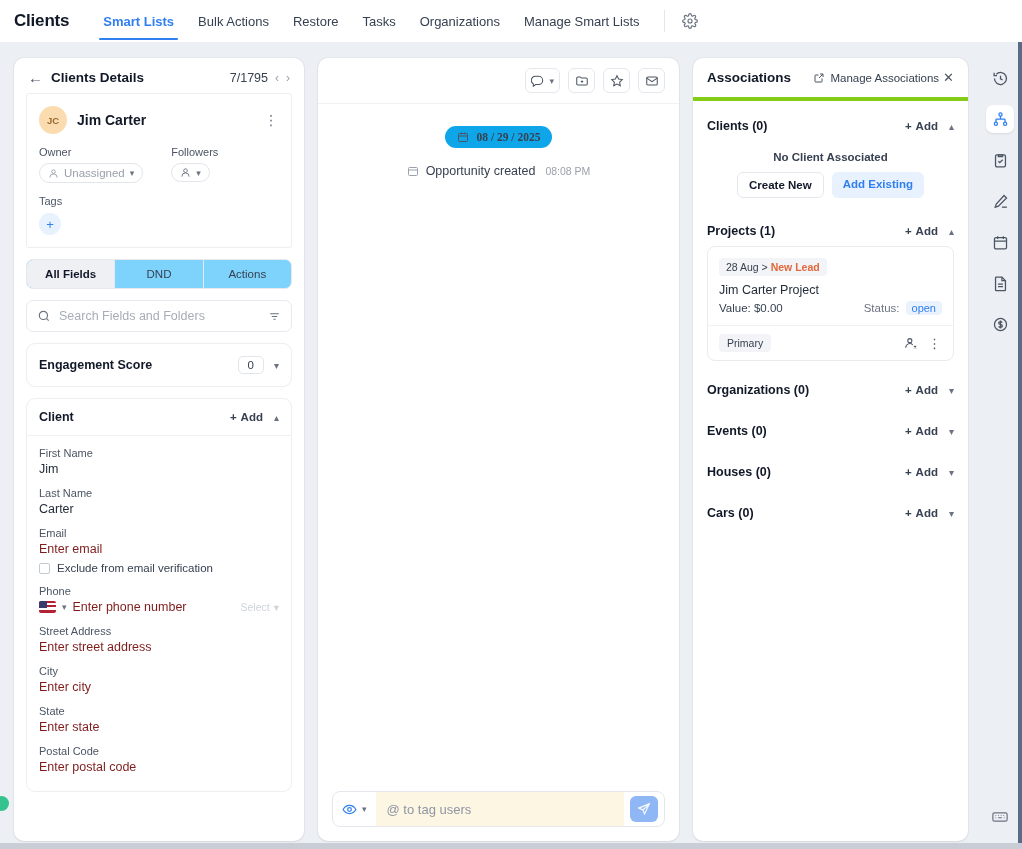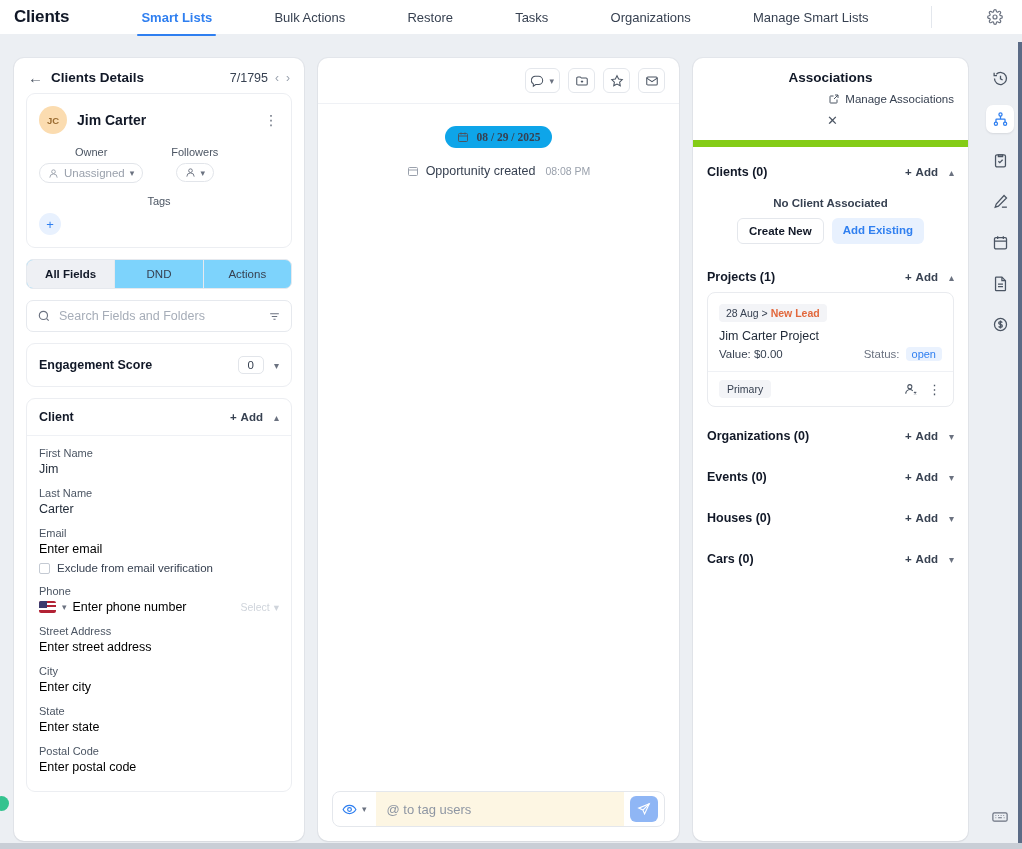--- a/index.html
+++ b/index.html
@@ -7,23 +7,23 @@
     width: 1022px; height: 849px;
     background: #eceff3;
     font-family: "Liberation Sans", sans-serif;
     color: #111827;
     overflow: hidden;
   }
   body { position: relative; }
 
   
   .topnav {
-    height: 34px; background: #ffffff;
+    height: 42px; background: #ffffff;
     display: flex; align-items: center; gap: 0px;
-    padding: 4px 14px; position: relative; justify-content: space-between;
+    padding: 4px 14px; position: relative;
   }
   .brand { font-size: 17px; font-weight: bold; color: #111827; margin-right: 22px; letter-spacing: -.2px;}
   .navtab {
     font-size: 13px; color: #374151; padding: 12px 12px 11px;
     position: relative; cursor: pointer; white-space: nowrap;
   }
   .navtab.active { color: #2f7ff0; font-weight: bold; }
   .navtab.active:after {
     content: ""; position: absolute; left: 8px; right: 8px; bottom: 0;
     height: 2.5px; background: #2f7ff0; border-radius: 2px;
@@ -42,22 +42,22 @@
   
   .left { width: 290px; display: flex; flex-direction: column; overflow: hidden; flex: 0 0 290px;}
   .left-head { display: flex; align-items: center; padding: 12px 14px 8px; gap: 8px; }
   .back-arrow { font-size: 15px; color: #4b5563; cursor: pointer; line-height: 1; }
   .left-title { font-size: 13.5px; font-weight: bold; color: #111827; }
   .pager { margin-left: auto; display: flex; align-items: center; gap: 7px; font-size: 12.5px; color: #374151; }
   .pager .chev { color: #9aa2ae; cursor: pointer; font-size: 12px; }
   .left-scroll { overflow: hidden; padding: 0 12px 8px; flex: 1; }
 
   .card {
-    border: 1px solid #eceef2; border-radius: 9px; background: #fff;
-    padding: 12px; margin-bottom: 11px; text-align: center;
+    border: 1px solid #eceef2; border-radius: 3px; background: #fff;
+    padding: 12px; margin-bottom: 11px;
   }
   .person-row { display: flex; align-items: center; gap: 10px; }
   .avatar {
     width: 28px; height: 28px; border-radius: 50%; background: #fbdcb0;
     color: #9a6b30; font-size: 9.5px; font-weight: bold;
     display: flex; align-items: center; justify-content: center; flex: 0 0 28px;
   }
   .person-name { font-size: 14px; font-weight: bold; }
   .kebab { margin-left: auto; color: #6b7280; font-size: 14px; cursor: pointer; letter-spacing:1px; line-height: 1; }
   .of-row { display: flex; gap: 28px; margin-top: 12px; }
@@ -116,21 +116,21 @@
   .sect-title { font-size: 12.5px; font-weight: bold; }
   .add-link {
     margin-left: auto; font-size: 11.5px; color: #374151; cursor: pointer;
     display: flex; align-items: center; gap: 4px; font-weight: bold;
   }
   .sect-chev { margin-left: 11px; color: #6b7280; font-size: 10px; cursor: pointer; }
   .sect-body { padding: 11px 12px 6px; }
   .f-group { margin-bottom: 11px; }
   .f-lab { font-size: 11px; color: #4b5563; margin-bottom: 3px; }
   .f-val { font-size: 12.5px; color: #1f2937; }
-  .f-ph { font-size: 12.5px; color: #000000; }
+  .f-ph { font-size: 12.5px; color: #7f1d1d; }
   .chk-row { display: flex; align-items: center; gap: 7px; margin-top: 6px; }
   .chk { width: 11px; height: 11px; border: 1px solid #c4cad3; border-radius: 2px; }
   .chk-lab { font-size: 11.5px; color: #374151; }
   .phone-row { display: flex; align-items: center; gap: 6px; }
   .flag {
     width: 17px; height: 12px; border-radius: 2px; overflow: hidden;
     background: linear-gradient(#b22234 0 18%, #fff 18% 36%, #b22234 36% 54%, #fff 54% 72%, #b22234 72% 100%);
     position: relative; flex: 0 0 17px;
   }
   .flag:before { content:""; position:absolute; left:0; top:0; width: 8px; height: 7px; background: #3c3b6e; }
@@ -176,21 +176,21 @@
   .send-btn {
     width: 28px; height: 26px; margin: 0 6px; border-radius: 6px;
     background: #8fb6f5; display: flex; align-items: center;
     justify-content: center; cursor: pointer; flex: 0 0 28px;
   }
 
   
   .right { width: 275px; flex: 0 0 275px; display: flex; flex-direction: column; overflow: hidden; }
   .right-head {
     display: flex; align-items: center; padding: 12px 14px;
-    border-bottom: 7px solid #84cc16; gap: 8px; flex-direction: column;
+    border-bottom: 4px solid #84cc16; 
   }
   .right-title { font-size: 13.5px; font-weight: bold; }
   .manage-link {
     margin-left: auto; font-size: 11.5px; color: #374151; cursor: pointer;
     display: flex; align-items: center; gap: 5px;
   }
   .close-x { color: #4b5563; font-size: 13px; cursor: pointer; margin-left: 4px; }
   .right-body { padding: 6px 14px; overflow: hidden; flex: 1; }
   .assoc-head { display: flex; align-items: center; padding: 12px 0 8px; }
   .assoc-title { font-size: 12.5px; font-weight: bold; }

